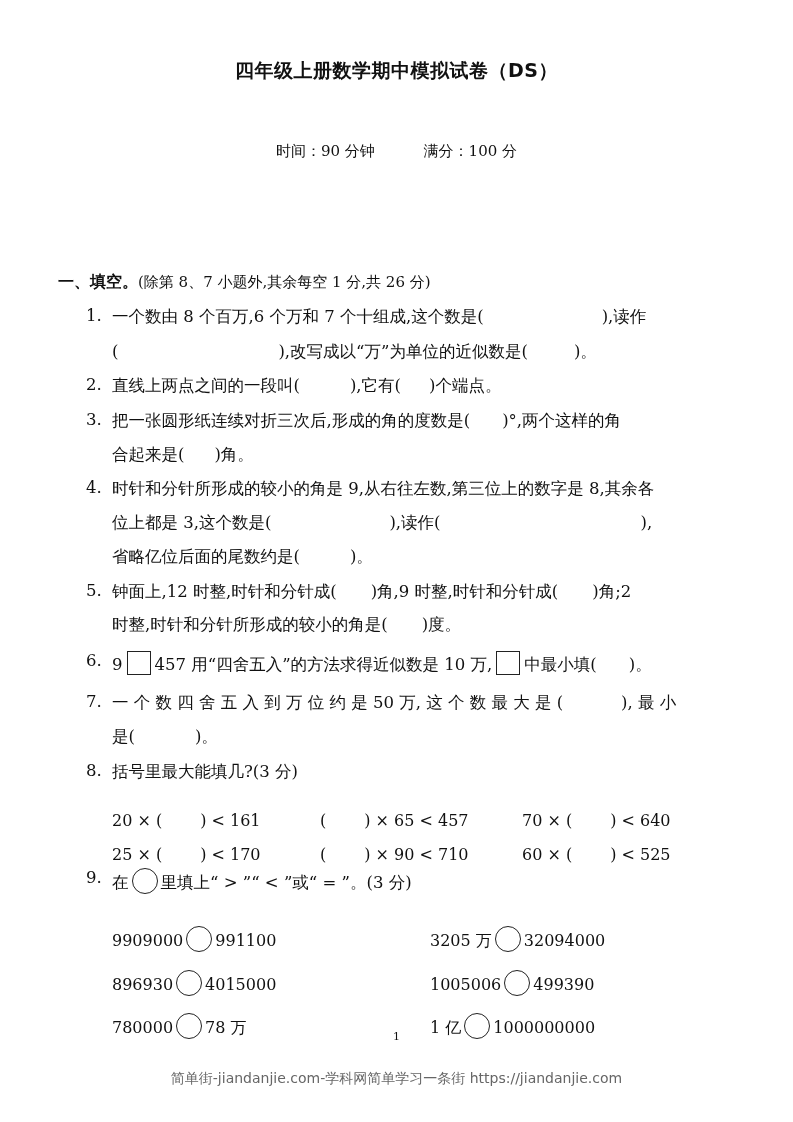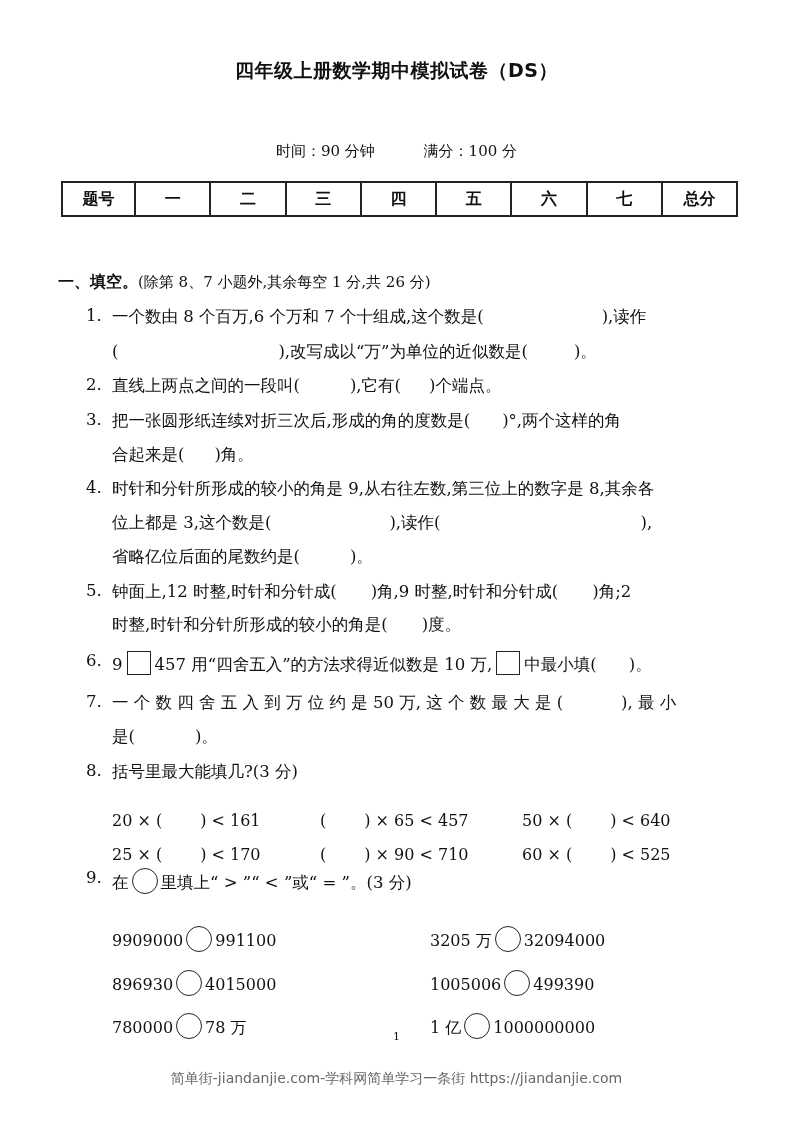--- a/index.html
+++ b/index.html
@@ -33,31 +33,20 @@
 <body>
 
 <div class="abs title">四年级上册数学期中模拟试卷（DS）</div>
 <div class="abs meta">
   <span>时间：90 分钟</span>
   <span>满分：100 分</span>
 </div>
 
 <table class="score">
   <tbody>
-      <tr>
-    <td class="first">题号</td>
-    <td>一</td>
-    <td>二</td>
-    <td>三</td>
-    <td>四</td>
-    <td>五</td>
-    <td>六</td>
-    <td>七</td>
-    <td>总分</td>
-  </tr>
 </tbody>
   </table>
 
 <div class="abs sec">
   <span class="head">一、填空。</span><span>(除第 8、7 小题外,其余每空 1 分,共 26 分)</span>
 </div>
 
 <div class="num" style="top:306px">1.</div>
 <div class="abs line" style="top:306px">
   <span>一个数由 8 个百万,6 个万和 7 个十组成,这个数是(</span><span class="gap" style="width:118px"></span><span>),读作</span>
@@ -108,21 +97,21 @@
   <span>一 个 数 四 舍 五 入 到 万 位 约 是 50 万, 这 个 数 最 大 是 (</span><span class="gap" style="width:58px"></span><span>), 最 小</span>
 </div>
 <div class="abs line" style="top:726px">
   <span>是(</span><span class="gap" style="width:60px"></span><span>)。</span>
 </div>
 
 <div class="num" style="top:761px">8.</div>
 <div class="abs line" style="top:761px">括号里最大能填几?(3 分)</div>
 <div class="abs cmp" style="top:795px;left:112px"><span>20 × (</span><span class="gap" style="width:38px"></span><span>) &lt; 161</span></div>
 <div class="abs cmp" style="top:795px;left:320px"><span>(</span><span class="gap" style="width:38px"></span><span>) × 65 &lt; 457</span></div>
-<div class="abs cmp" style="top:795px;left:522px"><span>50 × (</span><span class="gap" style="width:38px"></span><span>) &lt; 640</span></div>
+<div class="abs cmp" style="top:795px;left:522px"><span>70 × (</span><span class="gap" style="width:38px"></span><span>) &lt; 640</span></div>
 <div class="abs cmp" style="top:829px;left:112px"><span>25 × (</span><span class="gap" style="width:38px"></span><span>) &lt; 170</span></div>
 <div class="abs cmp" style="top:829px;left:320px"><span>(</span><span class="gap" style="width:38px"></span><span>) × 90 &lt; 710</span></div>
 <div class="abs cmp" style="top:829px;left:522px"><span>60 × (</span><span class="gap" style="width:38px"></span><span>) &lt; 525</span></div>
 
 <div class="num" style="top:868px">9.</div>
 <div class="abs line" style="top:868px">
   <span>在</span><span class="circ"></span><span>里填上“ &gt; ”“ &lt; ”或“ = ”。(3 分)</span>
 </div>
 <div class="abs cmp" style="top:910px;left:112px"><span>9909000</span><span class="circ"></span><span>991100</span></div>
 <div class="abs cmp" style="top:910px;left:430px"><span>3205 万</span><span class="circ"></span><span>32094000</span></div>

